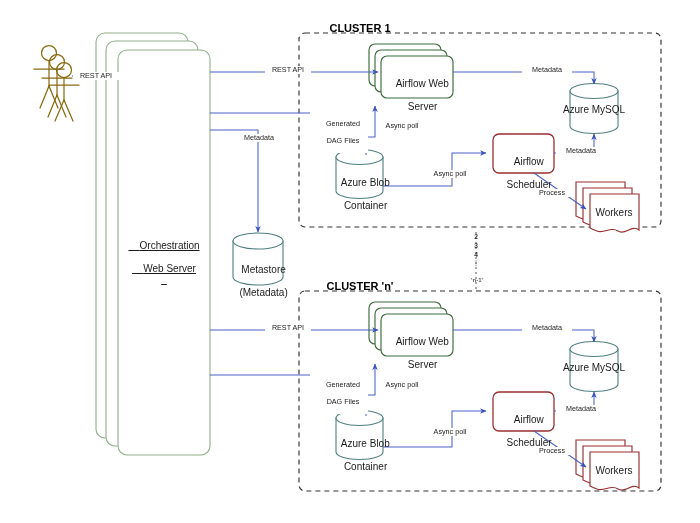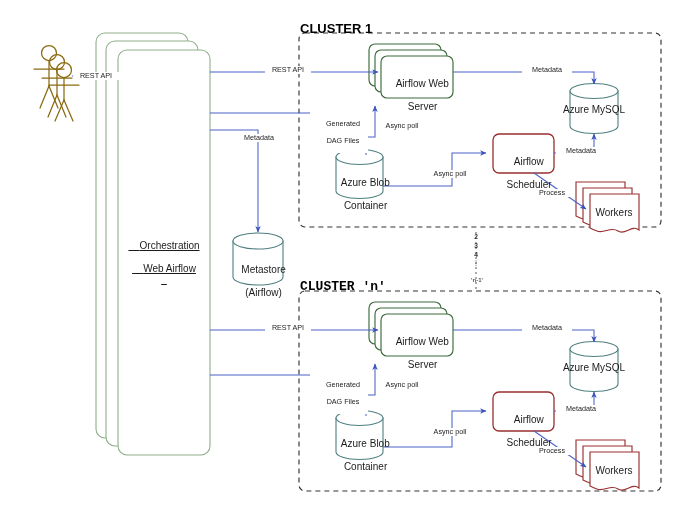--- a/index.html
+++ b/index.html
@@ -37,24 +37,24 @@
     font-size: 7.2px;
     color: #222222;
     background: #ffffff;
     padding: 0 1px;
   }
   .lbl-node {
     font-size: 10px;
     color: #1b1b1b;
   }
   .lbl-cluster {
-    font-size: 13px;
+    font-size: 11px;
     font-weight: bold;
     color: #000000;
-    text-align: left;
+    text-align: center;
   }
   .lbl-seq {
     font-size: 6.6px;
     font-weight: bold;
     color: #333333;
     text-align: center;
   }
   .lbl-seq-small {
     font-size: 6px;
     font-weight: bold;
@@ -191,30 +191,30 @@
       <path d="M554,411 L594,411 L594,392" marker-end="url(#arrB)"></path>
 
       <line x1="534" y1="431" x2="586" y2="467" marker-end="url(#arrB)"></line>
     </g>
 
     <line x1="476" y1="232" x2="476" y2="289" stroke="#555555" stroke-width="1" stroke-dasharray="2,3"></line>
   </svg>
 
   <div class="lbl lbl-node" style="left:124px; top:228px; width:80px;text-decoration:underline;">
     <span>Orchestration</span><br>
-    <span>Web Airflow</span>
+    <span>Web Server</span>
   </div>
 
   <div class="lbl lbl-node" style="left:218px; top:252px; width:80px;">
     <span>Metastore</span><br>
-    <span>(Airflow)</span>
+    <span>(Metadata)</span>
   </div>
 
   <div class="lbl lbl-cluster" style="left:300px; top:22px; width:120px;">CLUSTER 1</div>
-  <div class="lbl lbl-cluster" style="left:300px; top:280px; width:120px;font-family:Liberation Mono, monospace;">CLUSTER 'n'</div>
+  <div class="lbl lbl-cluster" style="left:300px; top:280px; width:120px;">CLUSTER 'n'</div>
 
   <div class="lbl lbl-node" style="left:381px; top:66px; width:72px;">
     <span>Airflow Web</span><br>
     <span>Server</span>
   </div>
 
   <div class="lbl lbl-node" style="left:324px; top:165px; width:72px;">
     <span>Azure Blob</span><br>
     <span>Container</span>
   </div>

